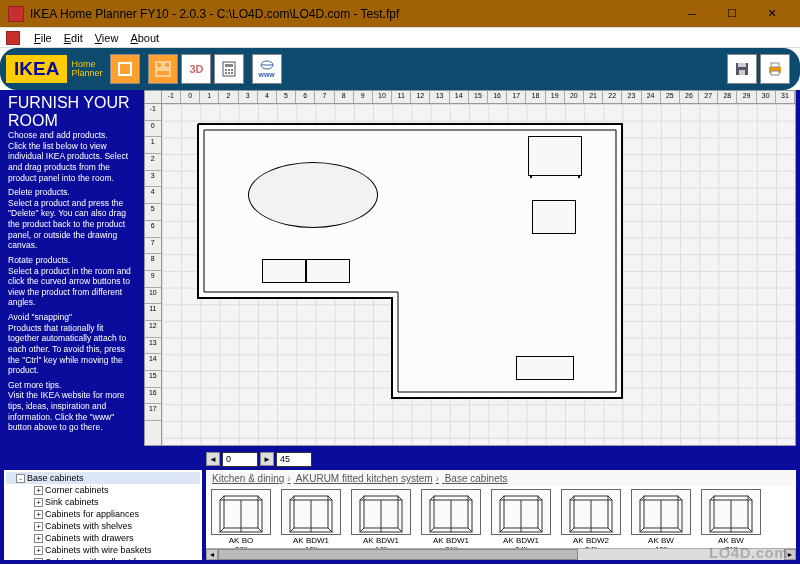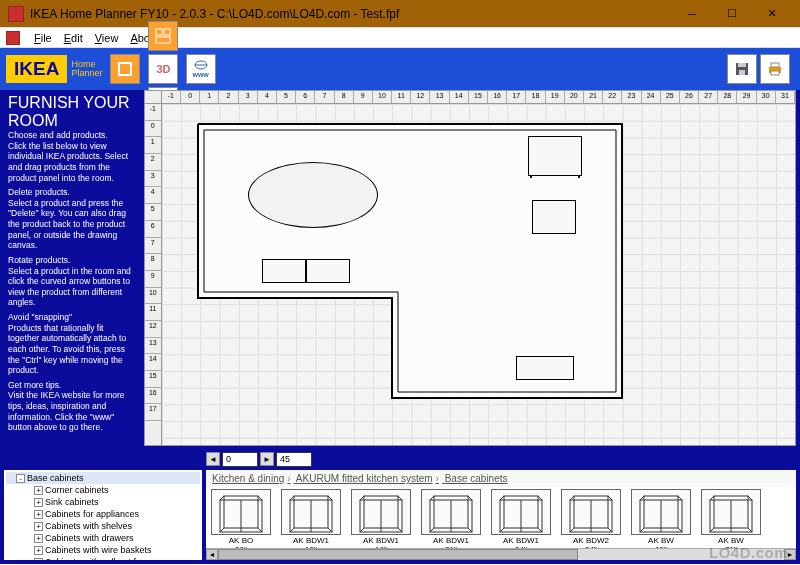--- a/index.html
+++ b/index.html
@@ -9,24 +9,24 @@
 .titlebar .app-icon { width: 16px; height: 16px; background: #c83030; margin-right: 6px; border: 1px solid #922; }
 .titlebar .title-text { flex: 1; }
 .titlebar .win-controls { display: flex; gap: 0; }
 .titlebar .win-btn { width: 40px; height: 26px; display: flex; align-items: center; justify-content: center; font-size: 11px; cursor: pointer; }
 
 .menubar { height: 20px; background: #fff; display: flex; align-items: center; padding: 0 6px; font-size: 11px; gap: 12px; border-bottom: 1px solid #ddd;}
 .menubar .menu-icon { width:14px; height:14px; background:#c83030; border:1px solid #922; margin-right:2px;}
 .menubar span { cursor: pointer; }
 .menubar span u { text-decoration: underline; }
 
-.toolbar { height: 42px; background: #1d4ed8; display: flex; align-items: center; padding: 0 6px; }
+.toolbar { height: 42px; background: #0c4a6e; display: flex; align-items: center; padding: 0 6px; border-radius: 17px; }
 .ikea-logo { background: #ffcc00; color: #0b0b9c; font-weight: 900; font-size: 19px; padding: 3px 8px; letter-spacing: 0px; font-family: Arial Black, Arial, sans-serif; }
 .logo-sub { color: #ffcc00; font-size: 9px; margin-left: 4px; line-height: 1; }
-.tool-group { margin-left: 8px; display: flex; gap: 3px; flex-direction: column; }
+.tool-group { margin-left: 8px; display: flex; gap: 3px; }
 .tool-btn { width: 30px; height: 30px; background: #fff; border: 1px solid #888; display: flex; align-items: center; justify-content: center; font-size: 11px; cursor: pointer; }
 .tool-btn.active { background: #ffa030; }
 .tool-right { margin-left: auto; display: flex; gap: 3px; margin-right: 4px;}
 
 .main { display: flex; height: 360px; background: #0b0b9c; padding: 0 4px 4px 4px; gap: 4px; }
 
 .left-panel { width: 198px; background: #0b0b9c; color: #fff; padding: 4px; font-size: 9px; overflow: hidden; }
 .left-panel h4 { font-size: 16px; font-weight: normal; }
 .left-panel p { margin-bottom: 4px; line-height: 1.25; font-size: 8.5px;}
 .left-panel .para-head { display:block; }

